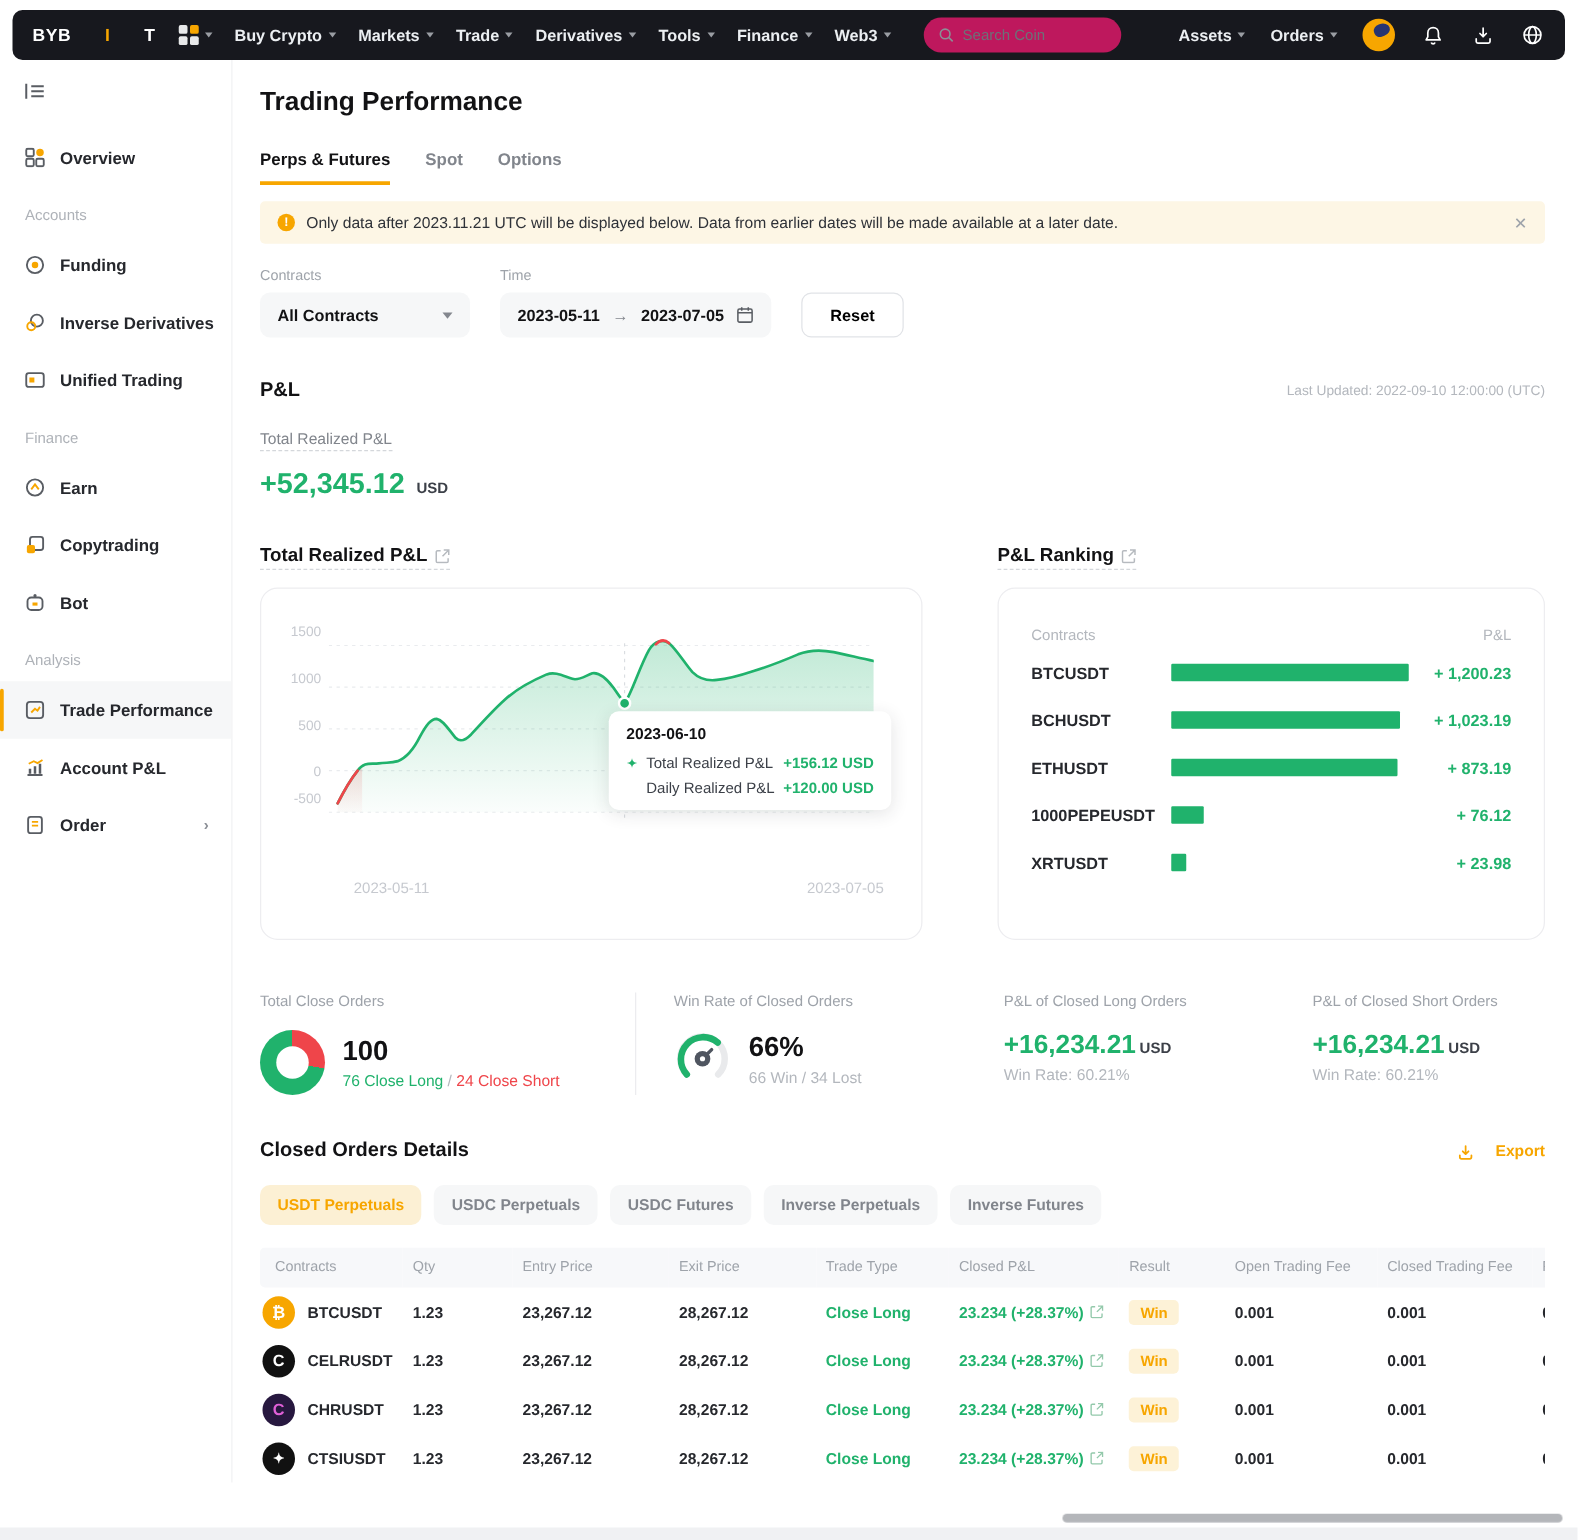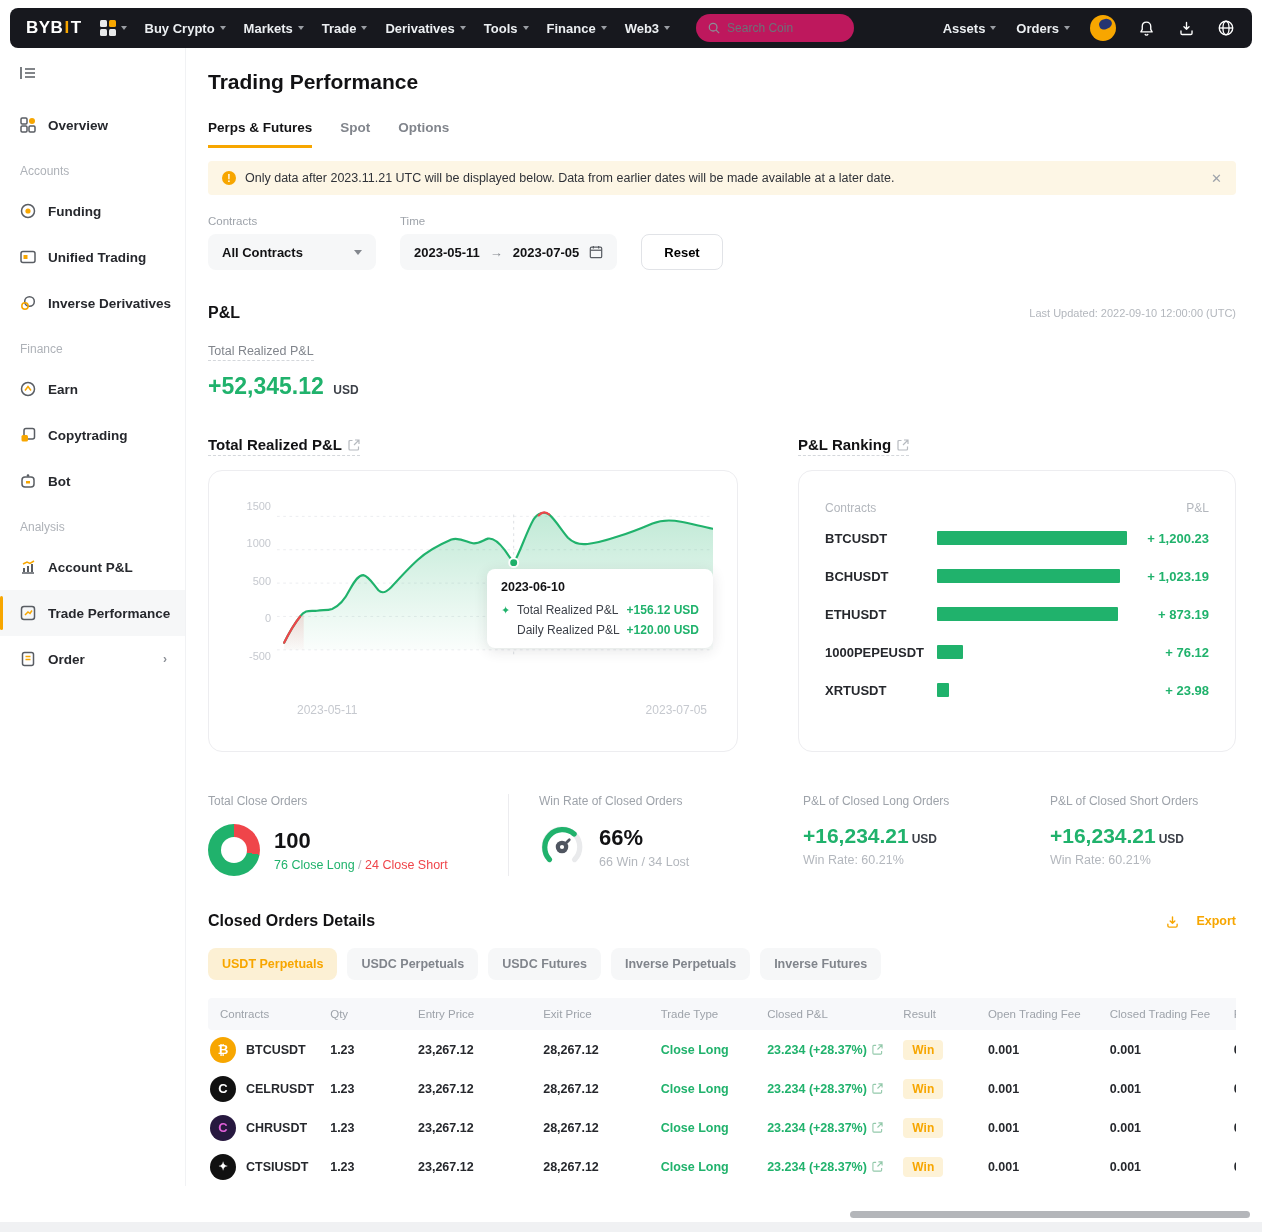--- a/index.html
+++ b/index.html
@@ -2,21 +2,21 @@
 <html><head>
 <meta charset="utf-8">
 <style>
   * { margin:0; padding:0; box-sizing:border-box; }
   html,body { width:1262px; height:1232px; overflow:hidden; background:#fff;
     font-family:"Liberation Sans", sans-serif; color:#121214; }
 
   
   .navbar { margin:8px 10px 0 10px; height:40px; background:#17181e; border-radius:8px;
     display:flex; align-items:center; padding:0 16px; gap:18px; }
-  .logo { font-size:17px; font-weight:bold; color:#fff; letter-spacing:.5px; display:flex; align-items:flex-end; }
+  .logo { font-size:14px; font-weight:bold; color:#fff; letter-spacing:.5px; display:flex; align-items:flex-end;gap:26px; }
   .logo .accent { color:#f7a600; margin:0 1px; }
   .grid-icn { display:grid; grid-template-columns:7px 7px; grid-template-rows:7px 7px; gap:2px; }
   .grid-icn i { background:#e8e9ea; border-radius:1.5px; }
   .grid-icn i.or { background:#f7a600; }
   .caret { width:0; height:0; border-left:3.5px solid transparent; border-right:3.5px solid transparent;
     border-top:4px solid #9a9da3; display:inline-block; margin-left:5px; }
   .nav-item { color:#eceff2; font-size:13px; font-weight:600; display:flex; align-items:center; cursor:pointer; white-space:nowrap; }
   .search { margin-left:8px; background:#be185d; border-radius:16px; height:28px; width:158px;
     display:flex; align-items:center; padding:0 12px; gap:7px; }
   .search input { background:transparent; border:none; outline:none; color:#c6c9ce; font-size:12px; width:110px;
@@ -70,21 +70,21 @@
   .sec-title { font-size:16px; font-weight:bold; }
   .updated { font-size:11px; color:#b3b7bd; }
   .dashed-u { border-bottom:1px dashed #d4d7db; padding-bottom:2px; }
   .pnl-label { font-size:12.5px; color:#81858c; display:inline-block; margin:22px 0 12px; }
   .pnl-value { font-size:23px; font-weight:bold; color:#20b26c; }
   .pnl-cur { font-size:12px; font-weight:bold; color:#3c4048; margin-left:5px; }
 
   .charts { display:flex; gap:60px; margin-top:36px; }
   .chart-title { font-size:15px; font-weight:bold; display:inline-flex; align-items:center; gap:6px; }
   .card { border:1px solid #ededf0; border-radius:14px; margin-top:14px; background:#fff; }
-  .line-card { width:530px; height:282px; padding:26px 20px 10px 28px; position:relative; }
+  .line-card { width:530px; height:282px; padding:26px 20px 10px 14px; position:relative; }
   .plot { display:flex; }
   .ylabels { width:40px; position:relative; height:190px; flex-shrink:0; }
   .ylabels span { position:absolute; right:6px; font-size:11px; color:#c6c9cf; }
   .xlabels { display:flex; justify-content:space-between; padding:16px 10px 0 60px; font-size:12px; color:#c6c9cf; }
   .tooltip { position:absolute; left:278px; top:98px; width:226px; background:#fff; border-radius:8px;
     box-shadow:0 3px 14px rgba(40,44,52,.12); padding:11px 14px; z-index:3; }
   .tt-date { font-size:12.5px; font-weight:bold; margin-bottom:9px; }
   .tt-row { display:flex; align-items:center; font-size:12px; color:#3c4048; margin-top:6px; }
   .tt-row .mark { color:#20b26c; font-size:11px; width:16px; }
   .tt-row .val { margin-left:auto; color:#20b26c; font-weight:600; }
@@ -255,31 +255,31 @@
     <div class="sb-head">Accounts</div>
     <div class="sb-item">
       <svg width="16" height="16" viewBox="0 0 16 16">
           <circle cx="8" cy="8" r="6.5" fill="none" stroke="#595d63" stroke-width="1.5"></circle>
           <circle cx="8" cy="8" r="2.6" fill="#f7a600"></circle>
         </svg>
       <span>Funding</span>
     </div>
     <div class="sb-item">
       <svg width="16" height="16" viewBox="0 0 16 16">
+          <circle cx="9.5" cy="6.5" r="4.8" fill="none" stroke="#595d63" stroke-width="1.5"></circle>
+          <circle cx="5" cy="11" r="3.2" fill="none" stroke="#f7a600" stroke-width="1.5"></circle>
+        </svg>
+      <span>Inverse Derivatives</span>
+    </div>
+    <div class="sb-item">
+      <svg width="16" height="16" viewBox="0 0 16 16">
           <rect x="1" y="2.5" width="14" height="11" rx="2" fill="none" stroke="#595d63" stroke-width="1.5"></rect>
           <rect x="3.5" y="6" width="4" height="4" fill="#f7a600"></rect>
         </svg>
       <span>Unified Trading</span>
-    </div>
-    <div class="sb-item">
-      <svg width="16" height="16" viewBox="0 0 16 16">
-          <circle cx="9.5" cy="6.5" r="4.8" fill="none" stroke="#595d63" stroke-width="1.5"></circle>
-          <circle cx="5" cy="11" r="3.2" fill="none" stroke="#f7a600" stroke-width="1.5"></circle>
-        </svg>
-      <span>Inverse Derivatives</span>
     </div>
 
     <div class="sb-head">Finance</div>
     <div class="sb-item">
       <svg width="16" height="16" viewBox="0 0 16 16">
           <circle cx="8" cy="8" r="6.5" fill="none" stroke="#595d63" stroke-width="1.5"></circle>
           <path d="M5 9.5l3-4 3 4" fill="none" stroke="#f7a600" stroke-width="1.5"></path>
         </svg>
       <span>Earn</span>
     </div>
@@ -293,36 +293,36 @@
     <div class="sb-item">
       <svg width="16" height="16" viewBox="0 0 16 16">
           <rect x="2" y="4" width="12" height="10" rx="3" fill="none" stroke="#595d63" stroke-width="1.5"></rect>
           <circle cx="8" cy="2.5" r="1.3" fill="#595d63"></circle>
           <rect x="6" y="8" width="4" height="2.5" fill="#f7a600"></rect>
         </svg>
       <span>Bot</span>
     </div>
 
     <div class="sb-head">Analysis</div>
+    <div class="sb-item active">
+      <svg width="16" height="16" viewBox="0 0 16 16">
+          <rect x="1.5" y="1.5" width="13" height="13" rx="2.5" fill="none" stroke="#595d63" stroke-width="1.5"></rect>
+          <path d="M5 10l3-3 2 1.5 2-3" fill="none" stroke="#f7a600" stroke-width="1.5"></path>
+        </svg>
+      <span>Trade Performance</span>
+    </div>
     <div class="sb-item">
       <svg width="16" height="16" viewBox="0 0 16 16">
           <path d="M2 14h12" stroke="#595d63" stroke-width="1.5"></path>
           <rect x="3" y="9" width="2" height="4" fill="#595d63"></rect>
           <rect x="7" y="7" width="2" height="6" fill="#595d63"></rect>
           <rect x="11" y="5" width="2" height="8" fill="#595d63"></rect>
           <path d="M3 5l4-2 3 1.5 4-2.5" fill="none" stroke="#f7a600" stroke-width="1.5"></path>
         </svg>
       <span>Account P&amp;L</span>
-    </div>
-    <div class="sb-item active">
-      <svg width="16" height="16" viewBox="0 0 16 16">
-          <rect x="1.5" y="1.5" width="13" height="13" rx="2.5" fill="none" stroke="#595d63" stroke-width="1.5"></rect>
-          <path d="M5 10l3-3 2 1.5 2-3" fill="none" stroke="#f7a600" stroke-width="1.5"></path>
-        </svg>
-      <span>Trade Performance</span>
     </div>
     <div class="sb-item">
       <svg width="16" height="16" viewBox="0 0 16 16">
           <rect x="2.5" y="1.5" width="11" height="13" rx="2" fill="none" stroke="#595d63" stroke-width="1.5"></rect>
           <path d="M5.5 5.5h5M5.5 8.5h5" stroke="#f7a600" stroke-width="1.5"></path>
         </svg>
       <span>Order</span>
       <span class="chev">›</span>
     </div>
   </div>
@@ -388,21 +388,21 @@
               <path d="M7 1h4v4M11 1L6 6" fill="none" stroke="#9ea3aa" stroke-width="1.2"></path>
             </svg>
         </span>
         <div class="card line-card">
           <div class="plot">
             <div class="ylabels">
               <span style="top:3px;">1500</span>
               <span style="top:40px;">1000</span>
               <span style="top:78px;">500</span>
               <span style="top:115px;">0</span>
-              <span style="top:153px;">-500</span>
+              <span style="top:136px;">-500</span>
             </div>
             <svg width="436" height="190" viewBox="0 0 490 190">
               <defs>
                 <linearGradient id="gfill" x1="0" y1="0" x2="0" y2="1">
                   <stop offset="0" stop-color="#20b26c" stop-opacity="0.28"></stop>
                   <stop offset="1" stop-color="#20b26c" stop-opacity="0.02"></stop>
                 </linearGradient>
                 <linearGradient id="rfill" x1="0" y1="0" x2="0" y2="1">
                   <stop offset="0" stop-color="#ef454a" stop-opacity="0.18"></stop>
                   <stop offset="1" stop-color="#ef454a" stop-opacity="0.02"></stop>

